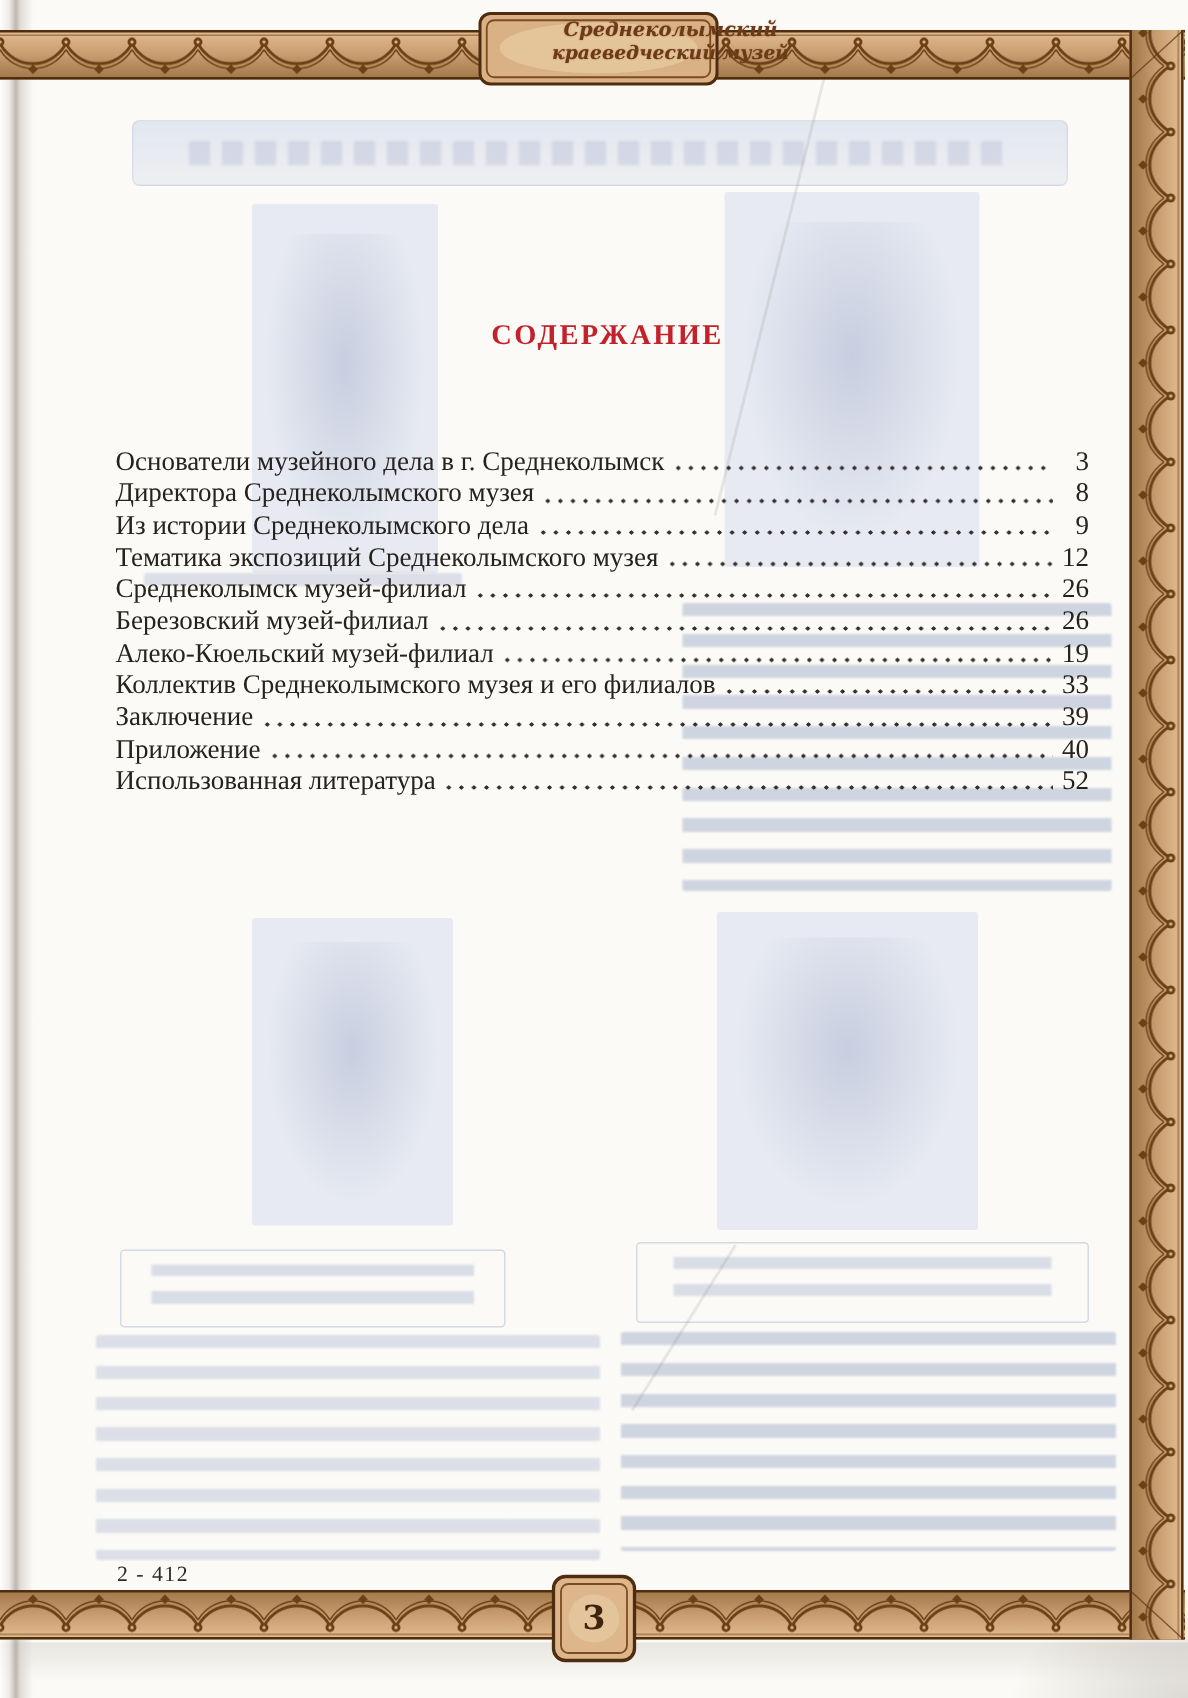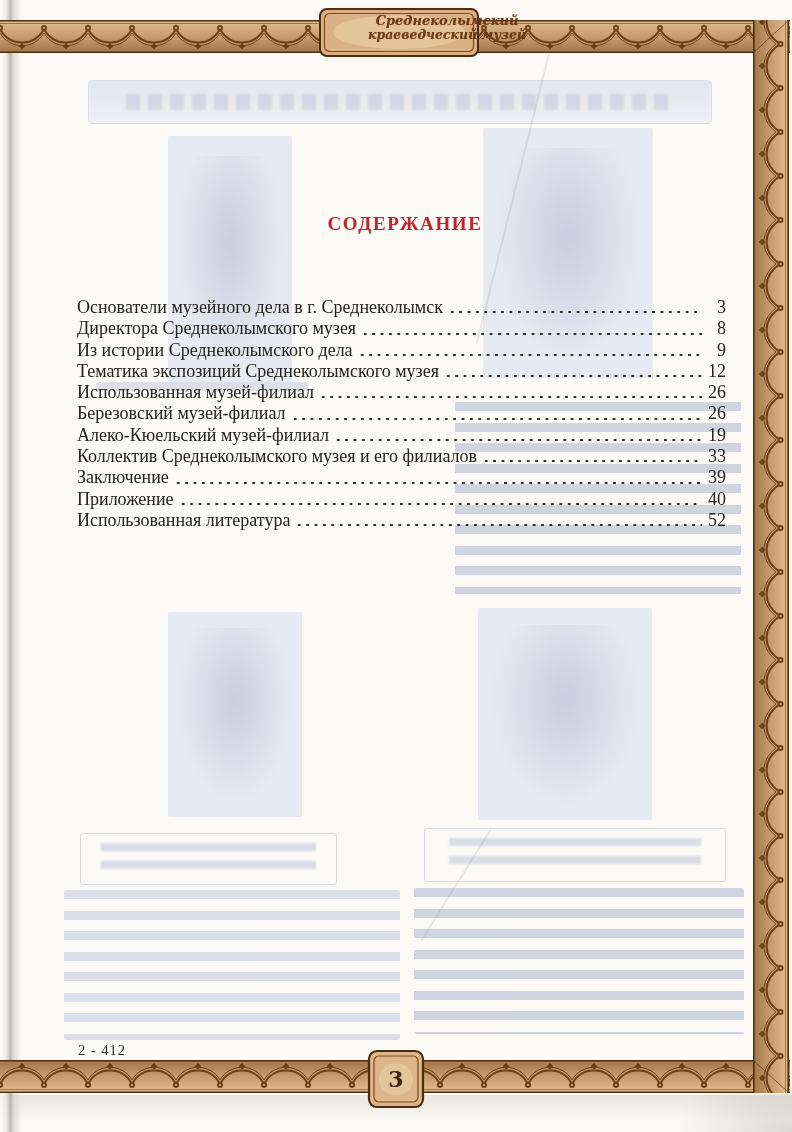--- a/index.html
+++ b/index.html
@@ -101,21 +101,21 @@
         <span class="title">Из истории Среднеколымского дела</span>
         <span class="leader"></span>
         <span class="pagenum">9</span>
       </div>
     <div class="toc-row">
         <span class="title">Тематика экспозиций Среднеколымского музея</span>
         <span class="leader"></span>
         <span class="pagenum">12</span>
       </div>
     <div class="toc-row">
-        <span class="title">Использованная музей-филиал</span>
+        <span class="title">Среднеколымск музей-филиал</span>
         <span class="leader"></span>
         <span class="pagenum">26</span>
       </div>
     <div class="toc-row">
         <span class="title">Березовский музей-филиал</span>
         <span class="leader"></span>
         <span class="pagenum">26</span>
       </div>
     <div class="toc-row">
         <span class="title">Алеко-Кюельский музей-филиал</span>

